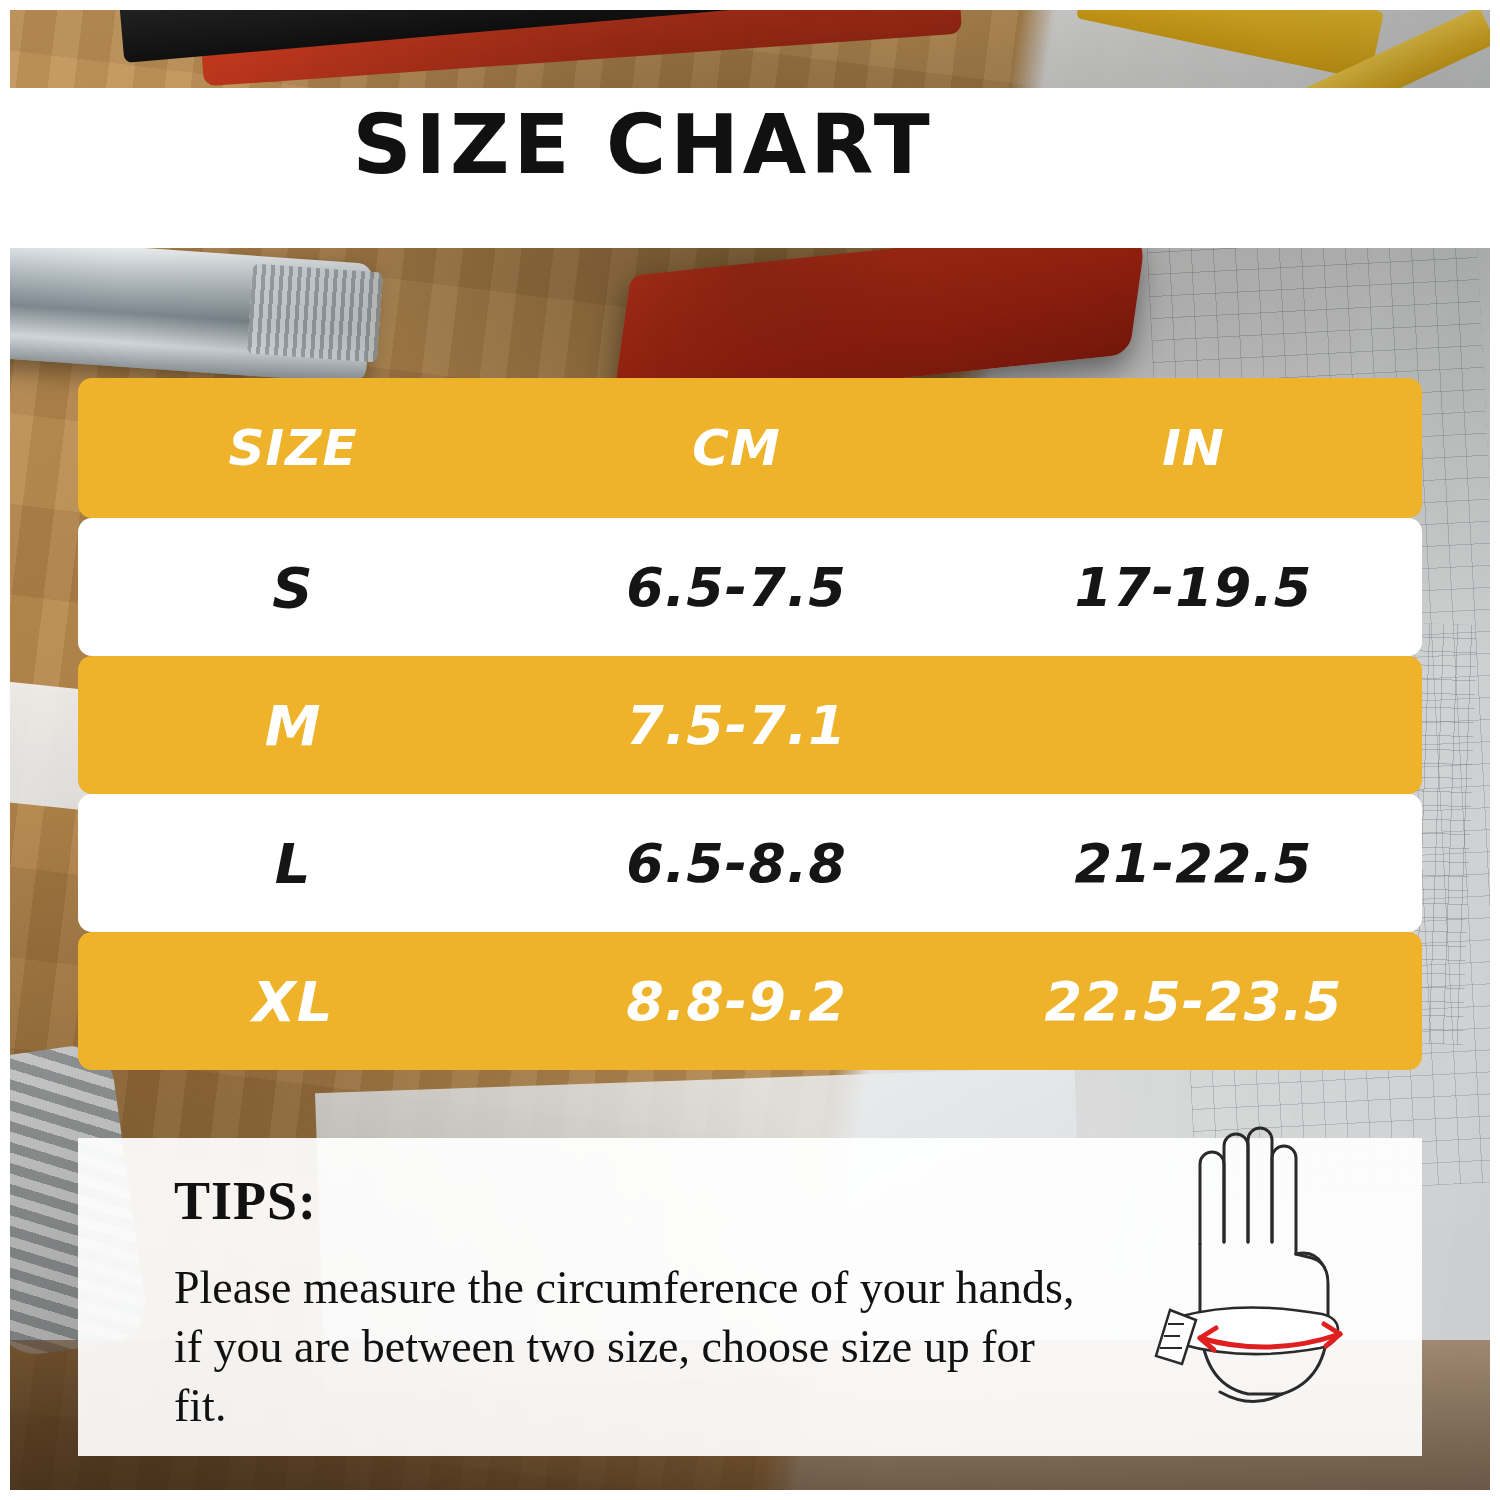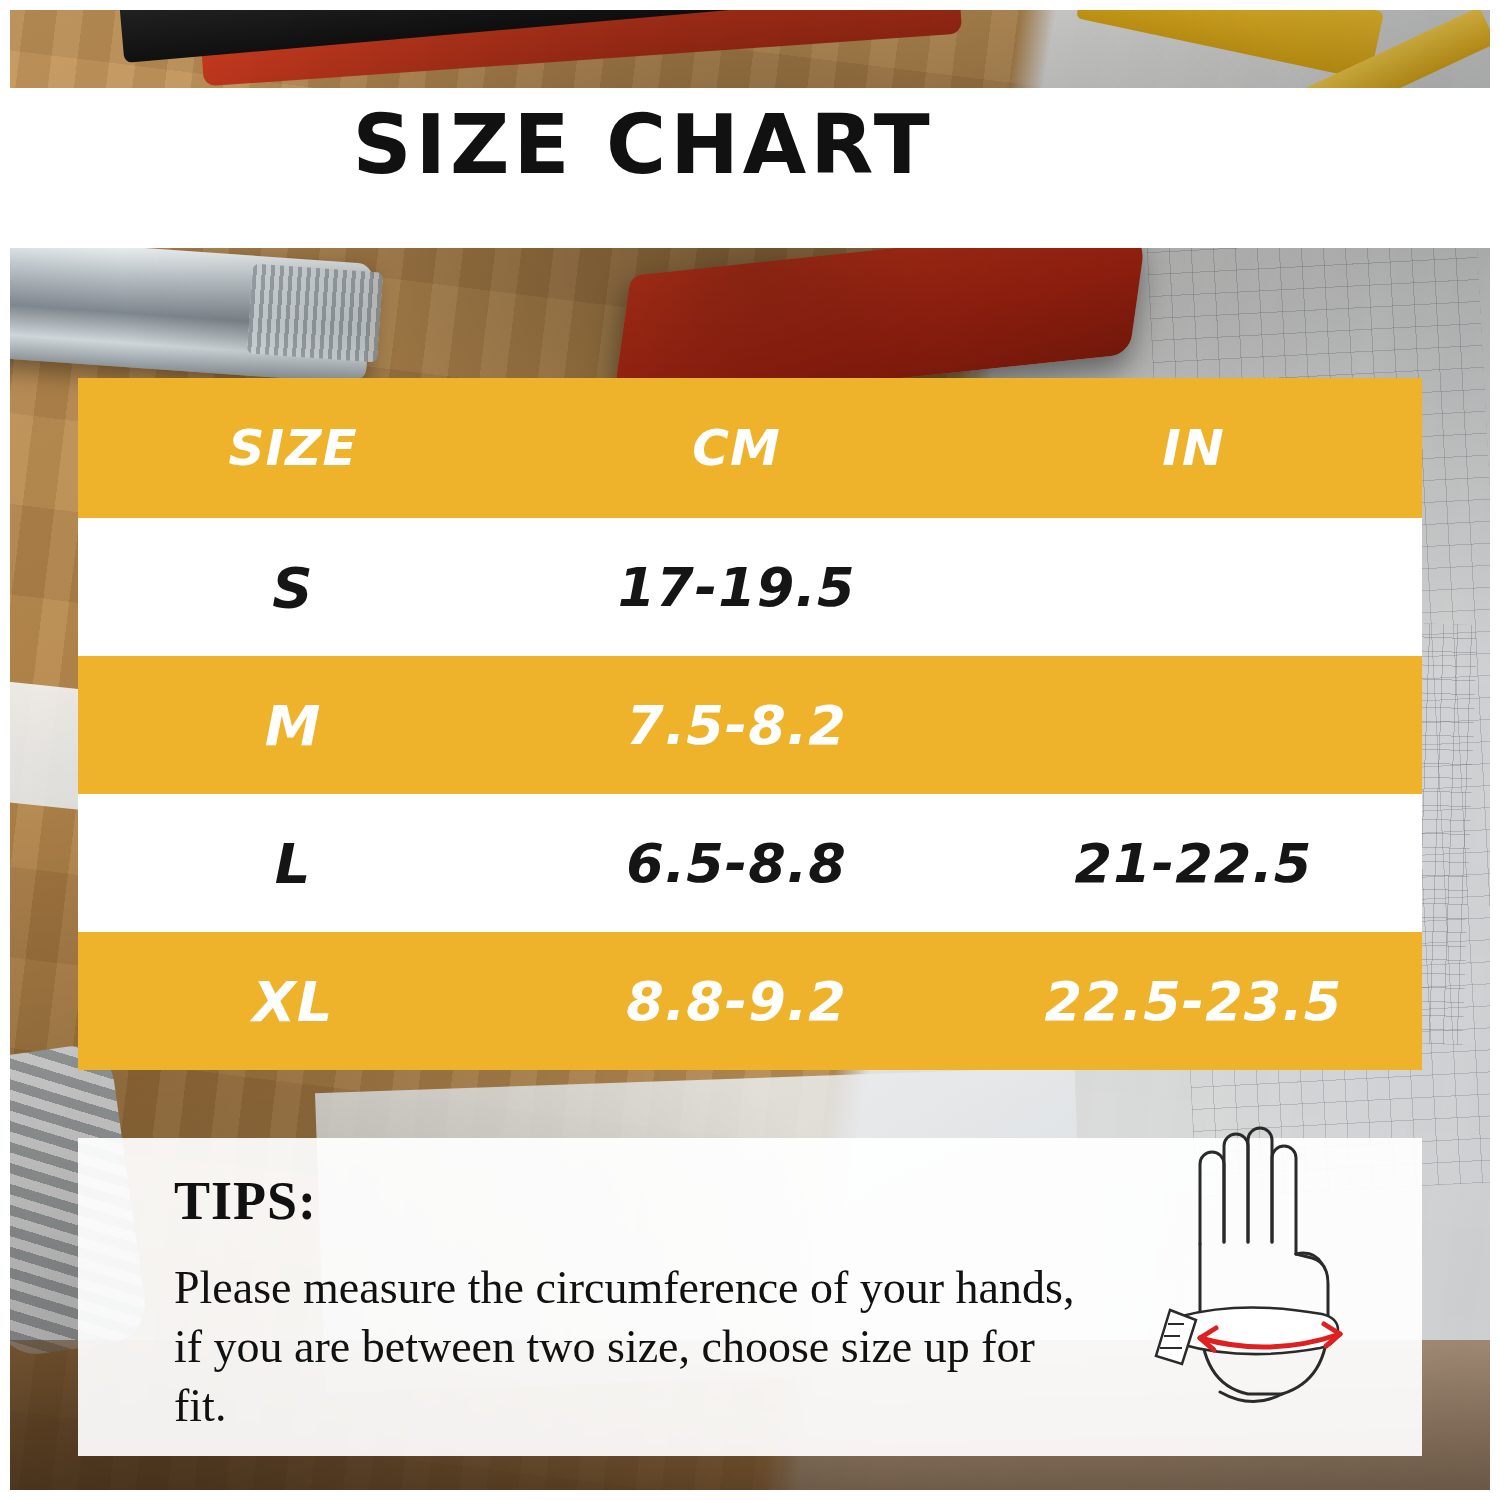--- a/index.html
+++ b/index.html
@@ -171,20 +171,21 @@
 
   
   .table {
     position: absolute;
     left: 78px; top: 378px; width: 1344px;
   }
   .row {
     display: flex;
     align-items: center;
     height: 138px;
+    border-radius: 14px;
   }
   .row.header { height: 140px; background: #efb32b; }
   .row.odd { background: #ffffff; }
   .row.even { background: #efb32b; }
 
   .cell {
     font-family: "DejaVu Sans", sans-serif;
     font-weight: 900;
     font-style: italic;
     font-size: 54px;
@@ -262,26 +263,27 @@
   <div class="table">
 
     <div class="row header">
       <div class="cell c-size">SIZE</div>
       <div class="cell c-cm">CM</div>
       <div class="cell c-in">IN</div>
     </div>
 
     <div class="row odd">
       <div class="cell c-size">S</div>
+      <div class="cell c-in">6.5-7.5</div>
       <div class="cell c-cm">17-19.5</div>
     </div>
 
     <div class="row even">
       <div class="cell c-size">M</div>
-      <div class="cell c-in">7.5-8.2</div>
+      <div class="cell c-in">7.5-7.1</div>
     </div>
 
     <div class="row odd">
       <div class="cell c-size">L</div>
       <div class="cell c-in">6.5-8.8</div>
       <div class="cell c-cm">21-22.5</div>
     </div>
 
     <div class="row even">
       <div class="cell c-size">XL</div>

